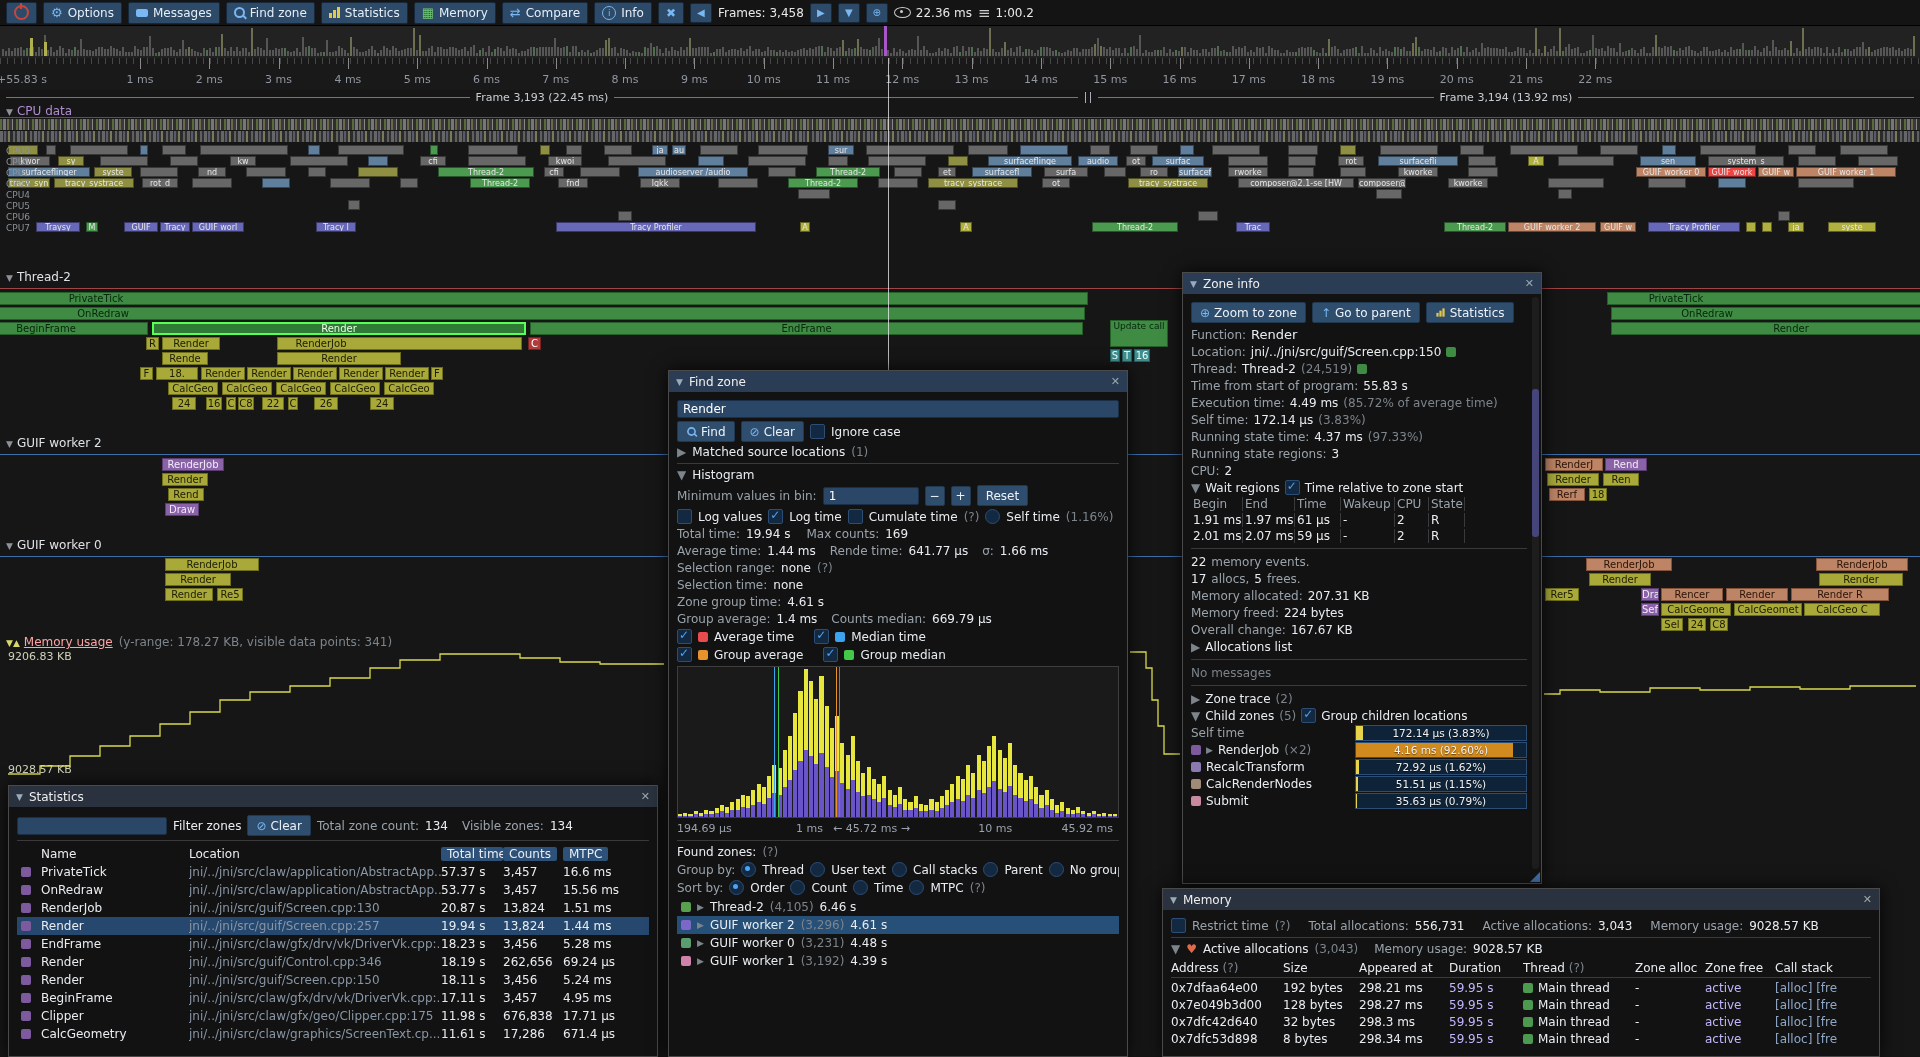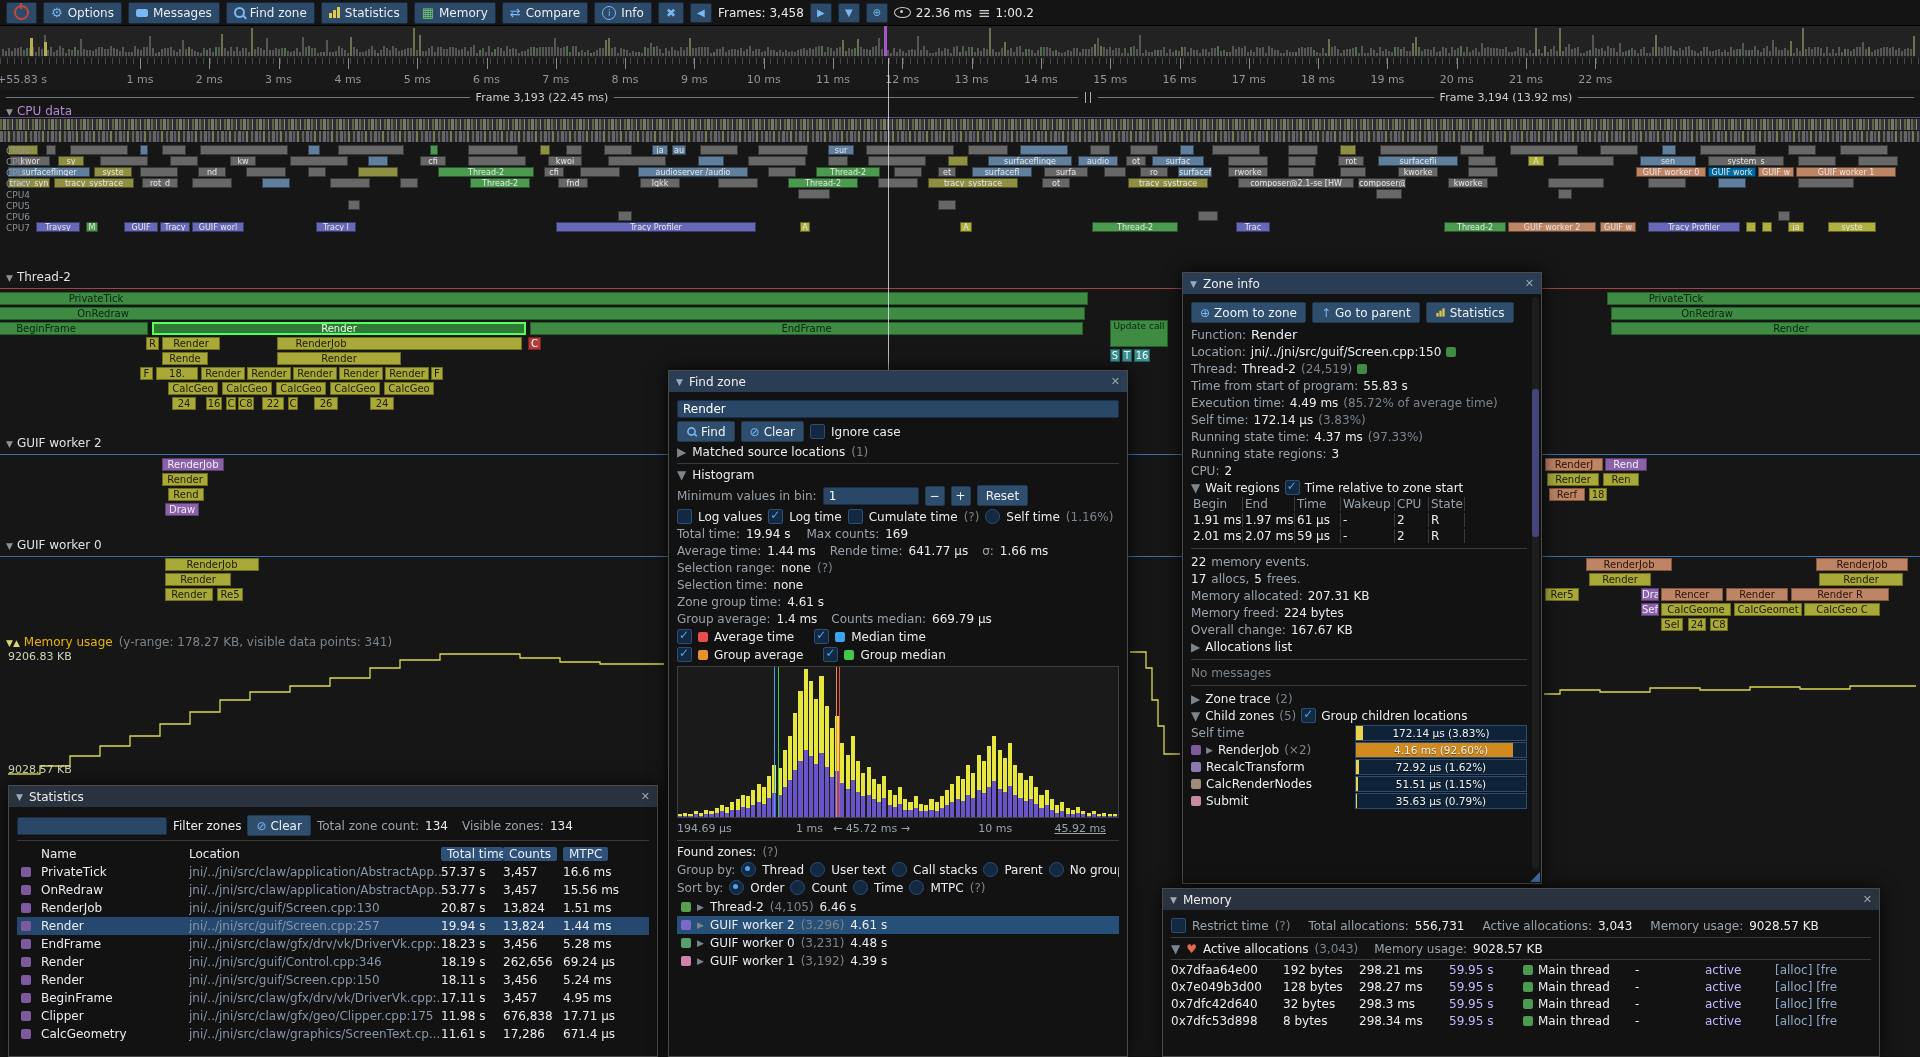--- a/index.html
+++ b/index.html
@@ -959,21 +959,21 @@
       <div class="cseg" style="left: 1044px; top: 167px; width: 44px; background: rgb(103, 103, 103);">surfa</div>
       <div class="cseg" style="left: 1104px; top: 167px; width: 22px; background: rgb(103, 103, 103);"></div>
       <div class="cseg" style="left: 1140px; top: 167px; width: 28px; background: rgb(103, 103, 103);">ro</div>
       <div class="cseg" style="left: 1178px; top: 167px; width: 34px; background: rgb(95, 127, 157);">surfacef</div>
       <div class="cseg" style="left: 1228px; top: 167px; width: 40px; background: rgb(103, 103, 103);">rworke</div>
       <div class="cseg" style="left: 1288px; top: 167px; width: 26px; background: rgb(103, 103, 103);"></div>
       <div class="cseg" style="left: 1340px; top: 167px; width: 26px; background: rgb(103, 103, 103);"></div>
       <div class="cseg" style="left: 1398px; top: 167px; width: 40px; background: rgb(103, 103, 103);">kworke</div>
       <div class="cseg" style="left: 1468px; top: 167px; width: 30px; background: rgb(103, 103, 103);"></div>
       <div class="cseg" style="left: 1636px; top: 167px; width: 70px; background: rgb(189, 132, 101);">GUIF worker 0</div>
-      <div class="cseg" style="left: 1708px; top: 167px; width: 48px; background: #0369a1;">GUIF work</div>
+      <div class="cseg" style="left: 1708px; top: 167px; width: 48px; background: #ef4444;">GUIF work</div>
       <div class="cseg" style="left: 1758px; top: 167px; width: 36px; background: rgb(189, 132, 101);">GUIF w</div>
       <div class="cseg" style="left: 1796px; top: 167px; width: 100px; background: rgb(189, 132, 101);">GUIF worker 1</div>
       <div class="lane-lab" style="top: 179px;">CPU3</div>
       <div class="cseg" style="left: 8px; top: 178px; width: 42px; background: rgb(143, 143, 68);">tracy_syn</div>
       <div class="cseg" style="left: 54px; top: 178px; width: 80px; background: rgb(143, 143, 68);">tracy_systrace</div>
       <div class="cseg" style="left: 142px; top: 178px; width: 36px; background: rgb(103, 103, 103);">rot_d</div>
       <div class="cseg" style="left: 192px; top: 178px; width: 40px; background: rgb(103, 103, 103);"></div>
       <div class="cseg" style="left: 262px; top: 178px; width: 28px; background: rgb(95, 127, 157);"></div>
       <div class="cseg" style="left: 330px; top: 178px; width: 40px; background: rgb(103, 103, 103);"></div>
       <div class="cseg" style="left: 400px; top: 178px; width: 18px; background: rgb(103, 103, 103);"></div>
@@ -1106,21 +1106,21 @@
       <div class="zone z-s" style="left: 1661px; top: 588px; width: 62px;">Rencer</div>
       <div class="zone z-s" style="left: 1726px; top: 588px; width: 62px;">Render</div>
       <div class="zone z-s" style="left: 1791px; top: 588px; width: 98px;">Render R</div>
       <div class="zone z-p" style="left: 1641px; top: 603px; width: 18px;">Sef</div>
       <div class="zone z-y" style="left: 1661px; top: 603px; width: 70px;">CalcGeome</div>
       <div class="zone z-y" style="left: 1734px; top: 603px; width: 68px;">CalcGeomet</div>
       <div class="zone z-y" style="left: 1804px; top: 603px; width: 76px;">CalcGeo C</div>
       <div class="zone z-y" style="left: 1661px; top: 618px; width: 22px;">Sel</div>
       <div class="zone z-y" style="left: 1688px; top: 618px; width: 18px;">24</div>
       <div class="zone z-y" style="left: 1710px; top: 618px; width: 18px;">C8</div>
-      <div class="sec-h" style="top: 635px;"><span class="ar" style="color:#d9d96a">▼▲</span><span style="color: #eab308;">Memory usage</span><span class="dim" style="margin-left: 6px;">(y-range: 178.27 KB, visible data points: 341)</span></div>
+      <div class="sec-h" style="top: 635px;"><span class="ar" style="color:#d9d96a">▼▲</span><span style="color: #fca5a5; text-decoration: underline;">Memory usage</span><span class="dim" style="margin-left: 6px;">(y-range: 178.27 KB, visible data points: 341)</span></div>
       <div class="memlab" style="left: 8px; top: 650px;">9206.83 KB</div>
       <div class="memlab" style="left: 8px; top: 763px;">9028.57 KB</div>
     </div>
   <svg id="memsvg" width="1920" height="800">
       <polyline points="8,774 40,774 40,766 70,766 70,756 100,756 100,746 130,746 130,736 160,736 160,724 190,724 190,712 220,712 220,700 250,700 250,692 290,692 290,686 330,686 330,678 370,678 370,668 400,668 400,660 440,660 440,654 520,654 520,658 560,658 560,662 600,662 600,664 664,664" fill="none" stroke="#d9d94e" stroke-width="1.3"></polyline>
       <polyline points="1130,652 1146,652 1146,668 1152,668 1152,700 1158,700 1158,726 1164,726 1164,754 1180,754" fill="none" stroke="#d9d94e" stroke-width="1.3"></polyline>
       <polyline points="1544,694 1560,694 1560,690 1600,690 1600,692 1650,692 1650,688 1700,688 1700,690 1750,690 1750,687 1800,687 1800,689 1850,689 1850,686 1916,686" fill="none" stroke="#d9d94e" stroke-width="1.3"></polyline>
     </svg>
   <div id="marker"></div>
 
@@ -1515,21 +1515,21 @@
           <span class="hline" style="left: 21.8%; background: rgb(59, 163, 240);"></span>
           <span class="hline" style="left: 22.7%; background: rgb(67, 200, 74);"></span>
           <span class="hline" style="left: 36%; background: rgb(232, 146, 44);"></span>
           <span class="hline" style="left: 36.6%; background: rgb(232, 76, 76);"></span>
         </div>
       <div class="axis" id="fz-axis">
           <span style="left: 0px;">194.69 µs</span>
           <span style="left: 30%; transform: translateX(-50%);">1 ms</span>
           <span style="left: 44%; transform: translateX(-50%);">←  45.72 ms  →</span>
           <span style="left: 72%; transform: translateX(-50%);">10 ms</span>
-          <span style="right: 13px; text-decoration: underline;">45.92 ms</span>
+          <span style="right: 6px;">45.92 ms</span>
         </div>
       <div class="sep"></div>
       <div class="fzr">
           <span class="val">Found zones:</span>
           <span class="dim">(?)</span>
         </div>
       <div class="fzr" id="fz-groupby">
           <span class="lab">Group by:</span>
           <span class="rd on"></span>
           <span class="val">Thread</span>
@@ -1812,20 +1812,30 @@
       </div>
       <div class="sep"></div>
       <div class="fzr">
         <span class="dim">▼</span>
         <span style="color:#e06a4a">♥</span>
         <span class="val">Active allocations</span>
           <span class="dim">(3,043)</span>
         <span class="lab" style="margin-left:10px">Memory usage:</span>
           <span class="val">9028.57 KB</span>
       </div>
+      <div class="mem-head val" id="mem-head">
+          <span>Address<span class="dim"> (?)</span></span>
+          <span>Size</span>
+          <span>Appeared at</span>
+          <span>Duration</span>
+          <span>Thread<span class="dim"> (?)</span></span>
+          <span>Zone alloc</span>
+          <span>Zone free</span>
+          <span>Call stack</span>
+        </div>
       <div class="sep" style="margin:1px 0"></div>
       <div id="mem-rows">
           <div class="mem-row">
             <span class="val">0x7dfaa64e00</span>
             <span class="val">192 bytes</span>
             <span class="val">298.21 ms</span>
             <span class="green-text">59.95 s</span>
             <span class="zrow">
               <span class="sw" style="background: rgb(75, 154, 80);"></span>
               <span class="val">Main thread</span>

